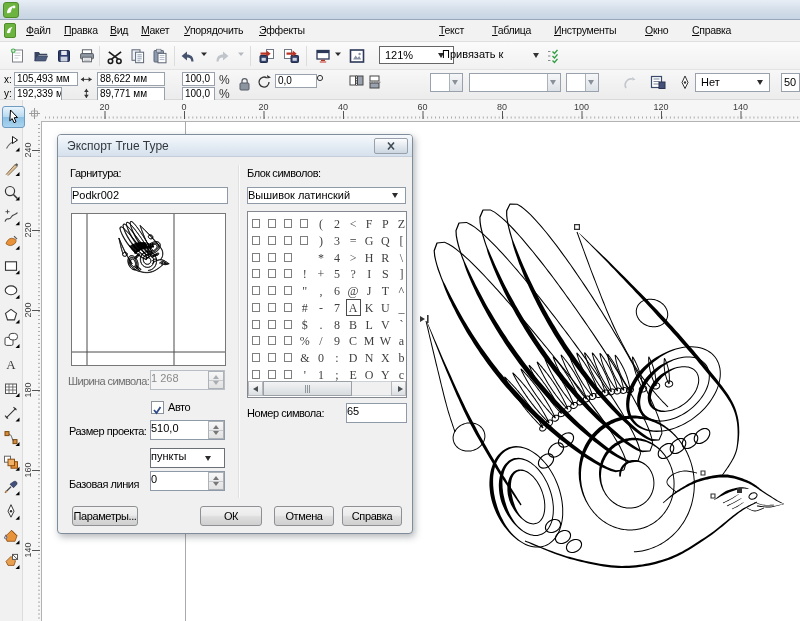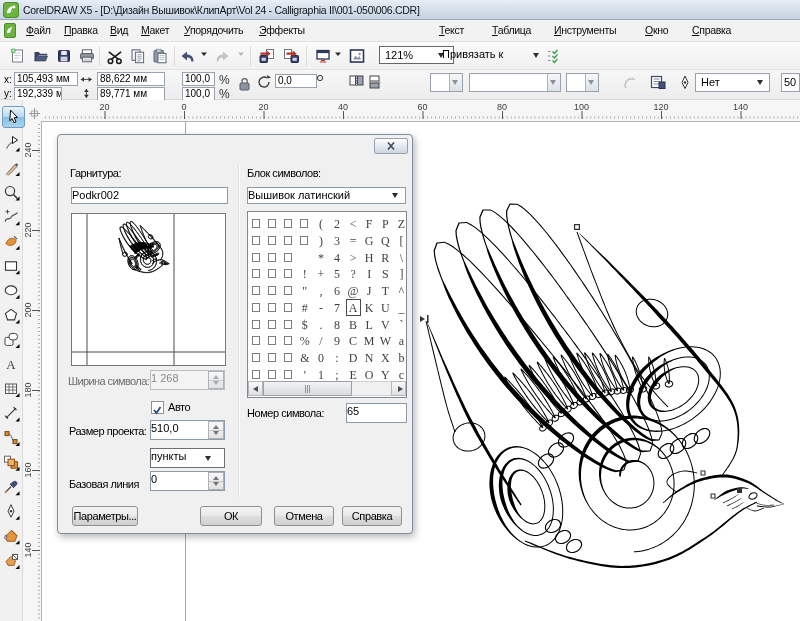--- a/index.html
+++ b/index.html
@@ -55,21 +55,20 @@
 #thumb{position:absolute;background:linear-gradient(#f2f3f4,#d8dcdf);border:1px solid #9aa0a6}
 .grip{position:absolute;top:3px;width:1px;height:8px;background:#8f969c;box-shadow:2px 0 0 #8f969c,4px 0 0 #8f969c}
 </style></head><body>
 <div id="app">
     <div class="abs" id="titlebar"></div>
     <svg class="abs" style="left:3px;top:2px" width="16" height="16">
       <rect x="0.5" y="0.5" width="15" height="15" rx="2.5" fill="#6cb33f" stroke="#4e8c2a"></rect>
       <path d="M4,11 C4,7 7,4 11,4 C9,6 8,8 8,10 C7,11 5.5,11.5 4,11Z" fill="#fff"></path>
       <circle cx="11" cy="5" r="1.4" fill="#fff"></circle>
     </svg>
-    <div class="abs" id="titletxt">CorelDRAW X5 - [D:\Дизайн Вышивок\КлипАрт\Vol 24 - Calligraphia II\001-050\006.CDR]</div>
     <div class="abs" id="menubar"></div>
     <svg class="abs" style="left:3px;top:23px" width="14" height="16">
       <rect x="1.5" y="0.5" width="11" height="14" rx="1.5" fill="#6cb33f" stroke="#4e8c2a"></rect>
       <path d="M4,10 C4,7 6,4.5 9.5,4 C8,6 7.4,7.6 7.4,9.2 C6.5,10 5.2,10.4 4,10Z" fill="#fff"></path>
     </svg>
     <span class="mi" style="left:26px;top:20px"><u>Ф</u>айл</span>
     <span class="mi" style="left:64px;top:20px"><u>П</u>равка</span>
     <span class="mi" style="left:110px;top:20px"><u>В</u>ид</span>
     <span class="mi" style="left:141px;top:20px"><u>М</u>акет</span>
     <span class="mi" style="left:184px;top:20px"><u>У</u>порядочить</span>
@@ -759,20 +758,23 @@
         </g>
       </defs>
       <use href="#birdg" fill="#000"></use>
       <path d="M574.0,224.0h6v6h-6Z M575.2,225.2h3.6v3.6h-3.6Z" fill="#333" fill-rule="evenodd"></path>
       <path d="M700.5,470.5h5v5h-5Z M701.6,471.6h2.8v2.8h-2.8Z" fill="#333" fill-rule="evenodd"></path>
       <path d="M710.5,493.5h5v5h-5Z M711.6,494.6h2.8v2.8h-2.8Z" fill="#333" fill-rule="evenodd"></path>
       <path d="M737,488h5v5h-5Z" fill="#333" fill-rule="evenodd"></path>
       <path d="M420,316l5,3l-5,3Z M427,315h1.6v8h-1.6Z" fill="#333" fill-rule="evenodd"></path>
     </svg>
     <div class="abs" id="dlg" style="z-index:10">
+      <div class="abs" id="dlgtitle">
+        <span>Экспорт True Type</span>
+      </div>
       <div class="abs" id="dlgclose">
         <svg width="32" height="14" style="position:absolute;left:0;top:0">
           <path d="M13,3.5 L19,10.5 M19,3.5 L13,10.5" stroke="#414b55" stroke-width="1.6"></path>
         </svg>
       </div>
       <div class="dlbl" style="left:12px;top:32px">Гарнитура:</div>
       <div class="dfld" style="left:13px;top:52px;width:157px;height:17px">Podkr002</div>
       <div class="abs" style="left:13px;top:78px;width:155px;height:153px;background:#fff;border:1px solid #777">
         <svg width="153" height="151" viewBox="71 213 153 151" style="position:absolute;left:0;top:0">
           <path d="M86,213v151M173,213v151M71,351h153" stroke="#4a4a4a" stroke-width="1" fill="none"></path>

